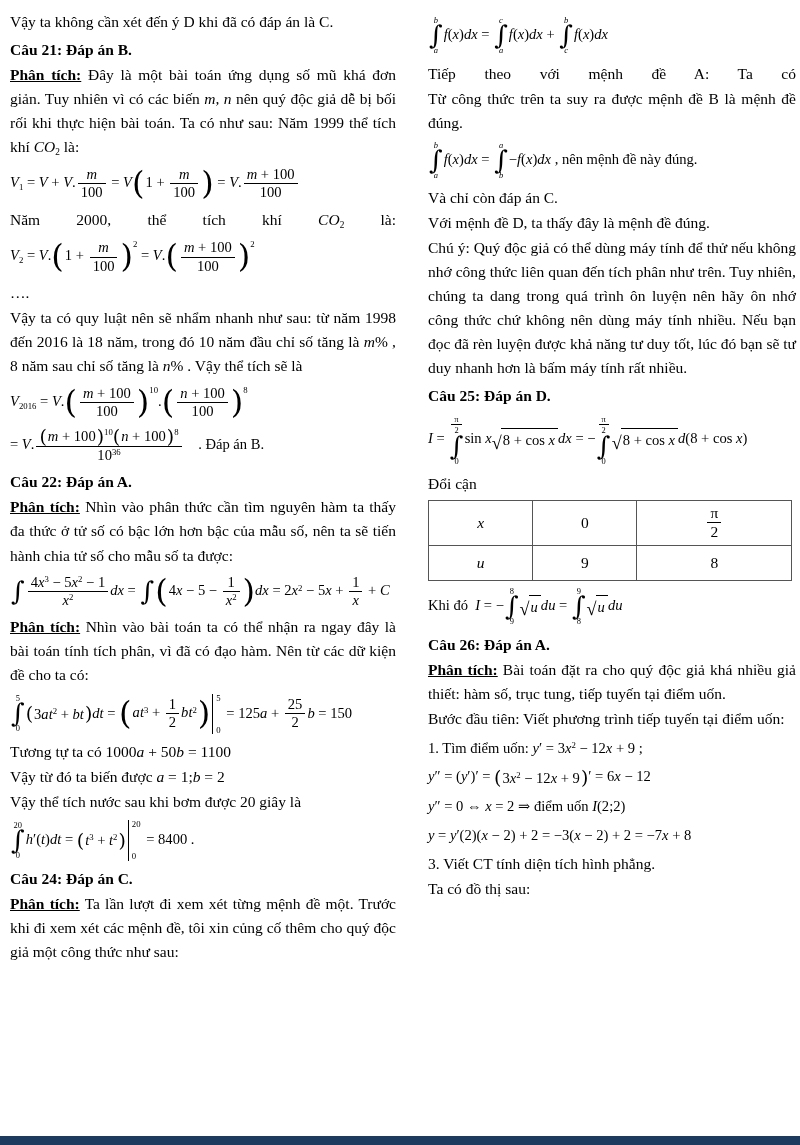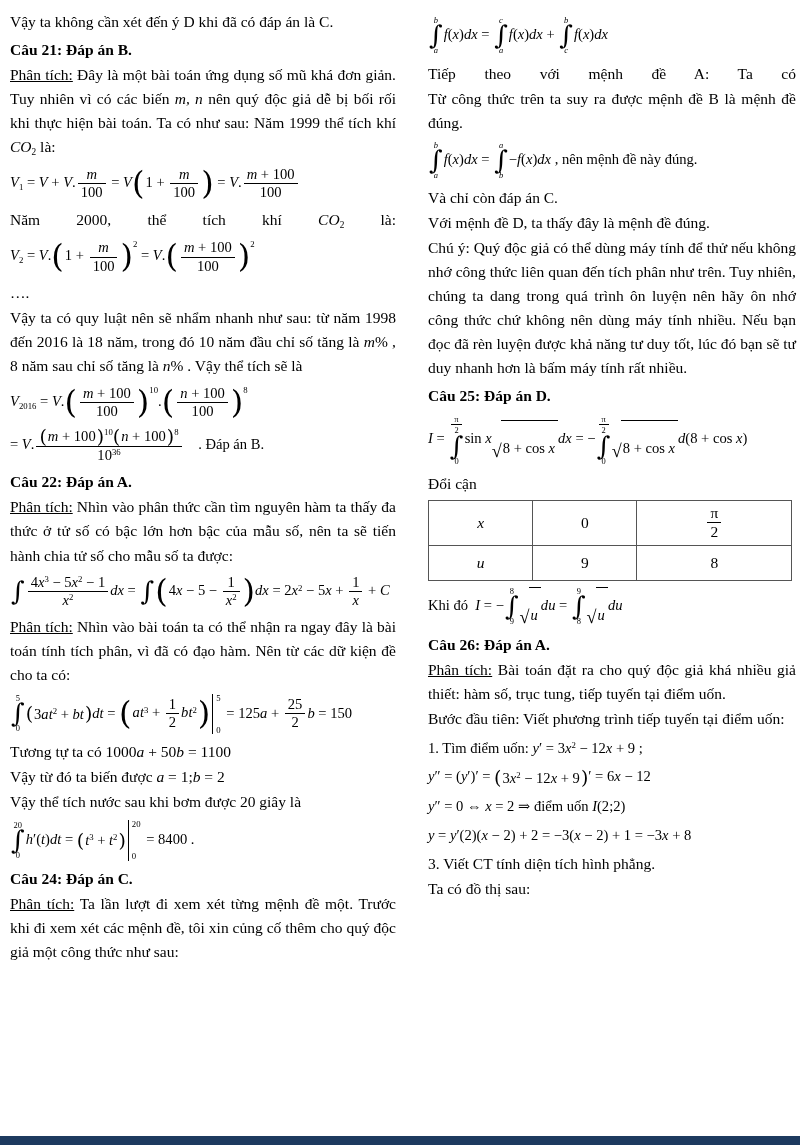--- a/index.html
+++ b/index.html
@@ -10,39 +10,39 @@
   .col{flex:0 0 auto;}
   .col.left{width:386px;}
   .col.right{width:368px;}
   .footer-bar{position:absolute;left:0;right:0;bottom:0;height:9px;background:#1d3a5f;}
 
   
   .bh{font-weight:bold;margin:4px 0 1px;}
   .bp{text-align:justify;margin:0 0 1px;}
   .bj{text-align-last:justify;}
   .bm{margin:6px 0;font-size:.94em;}
-  .lead{font-weight:normal;text-decoration:underline;}
+  .lead{font-weight:bold;text-decoration:underline;}
 
   
   .mi{font-style:italic;}
   .mr{}
   .msub{font-size:.6em;vertical-align:-.35em;}
   .msup{font-size:.6em;vertical-align:.55em;}
   .msup.hi{vertical-align:1.5em;}
   .mfrac{display:inline-flex;flex-direction:column;vertical-align:middle;text-align:center;
          margin:0 2px;line-height:1.2;}
   .mfrac .num{display:block;border-bottom:1px solid #000;padding:0 3px;}
   .mfrac .den{display:block;padding:0 3px;}
   .mint{display:inline-flex;flex-direction:column;align-items:center;vertical-align:middle;
         margin:0 1px;text-align:center;}
   .mint .isign{font-size:1.8em;line-height:.8;font-family:"DejaVu Serif",serif;}
   .mint .lim{font-size:.58em;line-height:1.1;}
   .msqrt{display:inline-flex;align-items:stretch;vertical-align:middle;}
   .msqrt .rad{font-size:1.25em;line-height:1;align-self:flex-end;margin-right:-1px;}
-  .msqrt .radbody{display:inline-block;border-top:1px solid #000;padding:16px 3px 0 2px;}
+  .msqrt .radbody{display:inline-block;border-top:1px solid #000;padding:0 3px 0 2px;}
   .mparen{display:inline-flex;align-items:center;vertical-align:middle;}
   .mparen .pbig{font-size:2.2em;line-height:.85;font-weight:300;font-family:"DejaVu Serif",serif;}
   .mparen.small .pbig{font-size:1.3em;line-height:1;}
   .mparen .pbody{display:inline-block;padding:0 1px;}
   .meval{display:inline-flex;flex-direction:column;justify-content:space-between;vertical-align:middle;
          height:2.8em;border-left:1.5px solid #000;padding-left:3px;margin:0 2px;}
   .meval .elim{font-size:.6em;line-height:1;}
 
   
   .ctable{border-collapse:collapse;width:99%;margin:4px 0 6px;}
@@ -267,19 +267,19 @@
         <div class="bh"><span class="mr">Câu 26: Đáp án A.</span></div>
         <div class="bp"><span class="lead">Phân tích:</span><span class="mr"> Bài toán đặt ra cho quý độc giả khá nhiều giả thiết: hàm số, trục tung, tiếp tuyến tại điểm uốn.</span></div>
         <div class="bp"><span class="mr">Bước đầu tiên: Viết phương trình tiếp tuyến tại điểm uốn:</span></div>
         <div class="bm"><span class="mr">1. Tìm điểm uốn:  </span><span class="mi">y</span><span class="mr">′ = 3</span><span class="mi">x</span><span class="msup">2</span><span class="mr"> − 12</span><span class="mi">x</span><span class="mr"> + 9 ;</span></div>
         <div class="bm"><span class="mi">y</span><span class="mr">″ = (</span><span class="mi">y</span><span class="mr">′)′ = </span><span class="mparen small">
             <span class="pbig">(</span>
             <span class="pbody"><span class="mr">3</span><span class="mi">x</span><span class="msup">2</span><span class="mr"> − 12</span><span class="mi">x</span><span class="mr"> + 9</span></span>
             <span class="pbig">)</span>
           </span><span class="mr">′ = 6</span><span class="mi">x</span><span class="mr"> − 12</span></div>
         <div class="bm"><span class="mi">y</span><span class="mr">″ = 0 ⇔ </span><span class="mi">x</span><span class="mr"> = 2  ⇒ điểm uốn  </span><span class="mi">I</span><span class="mr">(2;2)</span></div>
-        <div class="bm"><span class="mi">y</span><span class="mr"> = </span><span class="mi">y</span><span class="mr">′(2)(</span><span class="mi">x</span><span class="mr"> − 2) + 2 = −3(</span><span class="mi">x</span><span class="mr"> − 2) + 1 = −3</span><span class="mi">x</span><span class="mr"> + 8</span></div>
+        <div class="bm"><span class="mi">y</span><span class="mr"> = </span><span class="mi">y</span><span class="mr">′(2)(</span><span class="mi">x</span><span class="mr"> − 2) + 2 = −3(</span><span class="mi">x</span><span class="mr"> − 2) + 2 = −7</span><span class="mi">x</span><span class="mr"> + 8</span></div>
         <div class="bp"><span class="mr">3. Viết CT tính diện tích hình phẳng.</span></div>
         <div class="bp"><span class="mr">Ta có đồ thị sau:</span></div>
       </div>
   </div>
   <div class="footer-bar" style="background: rgb(29, 58, 95);"></div>
 </div>
 
 </body></html>

